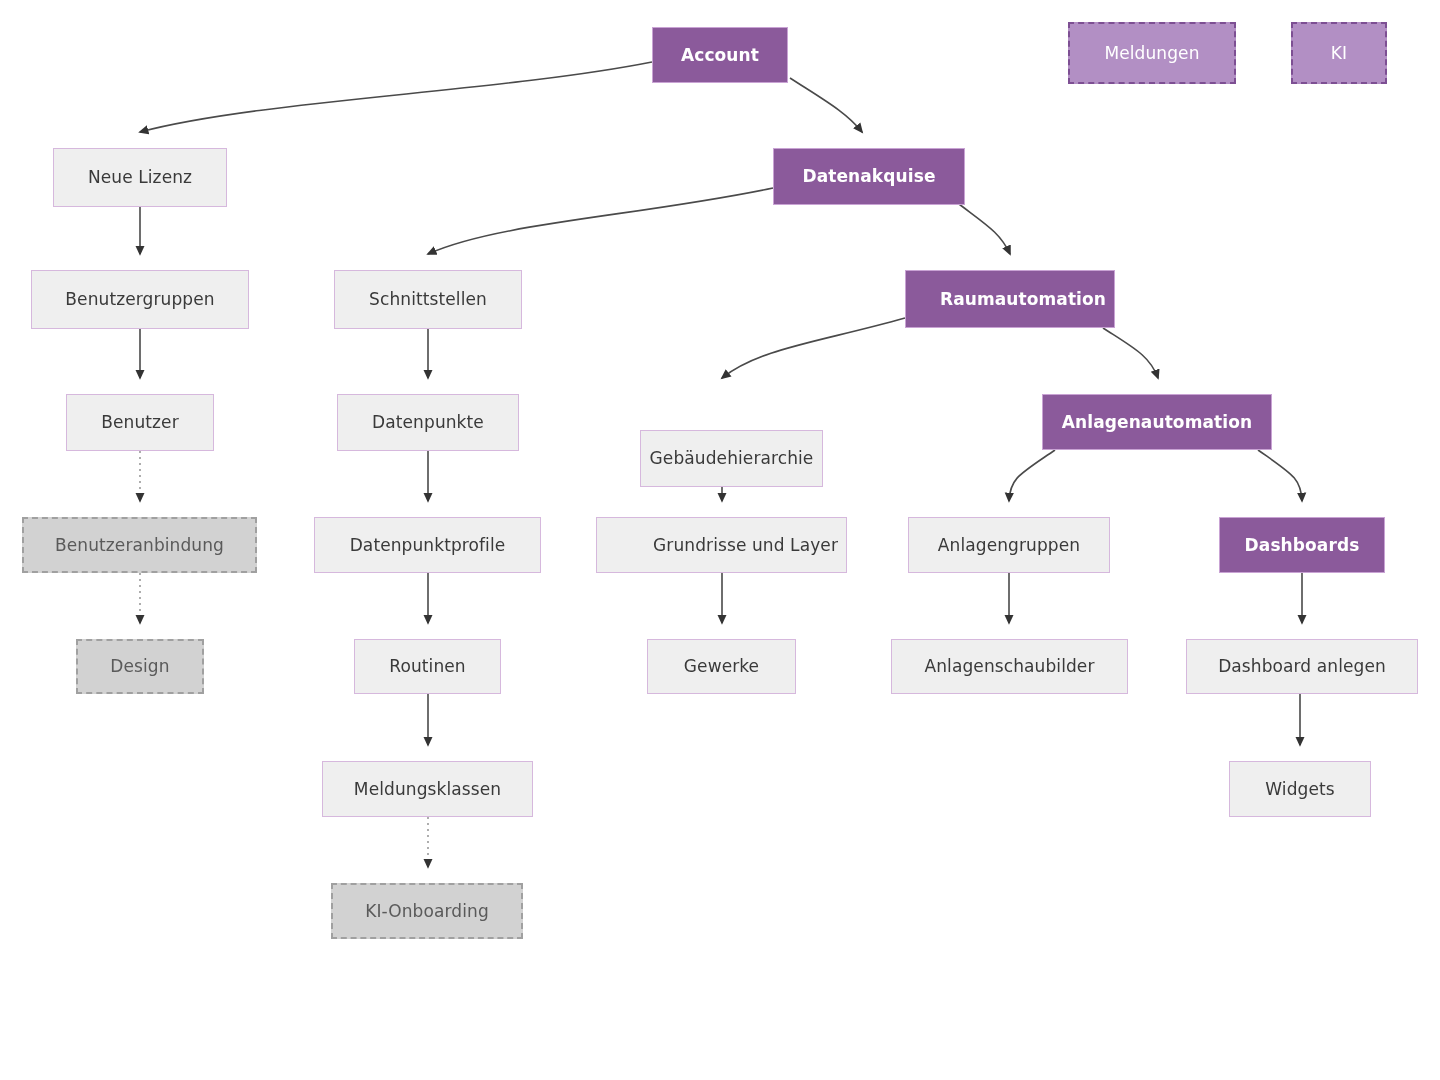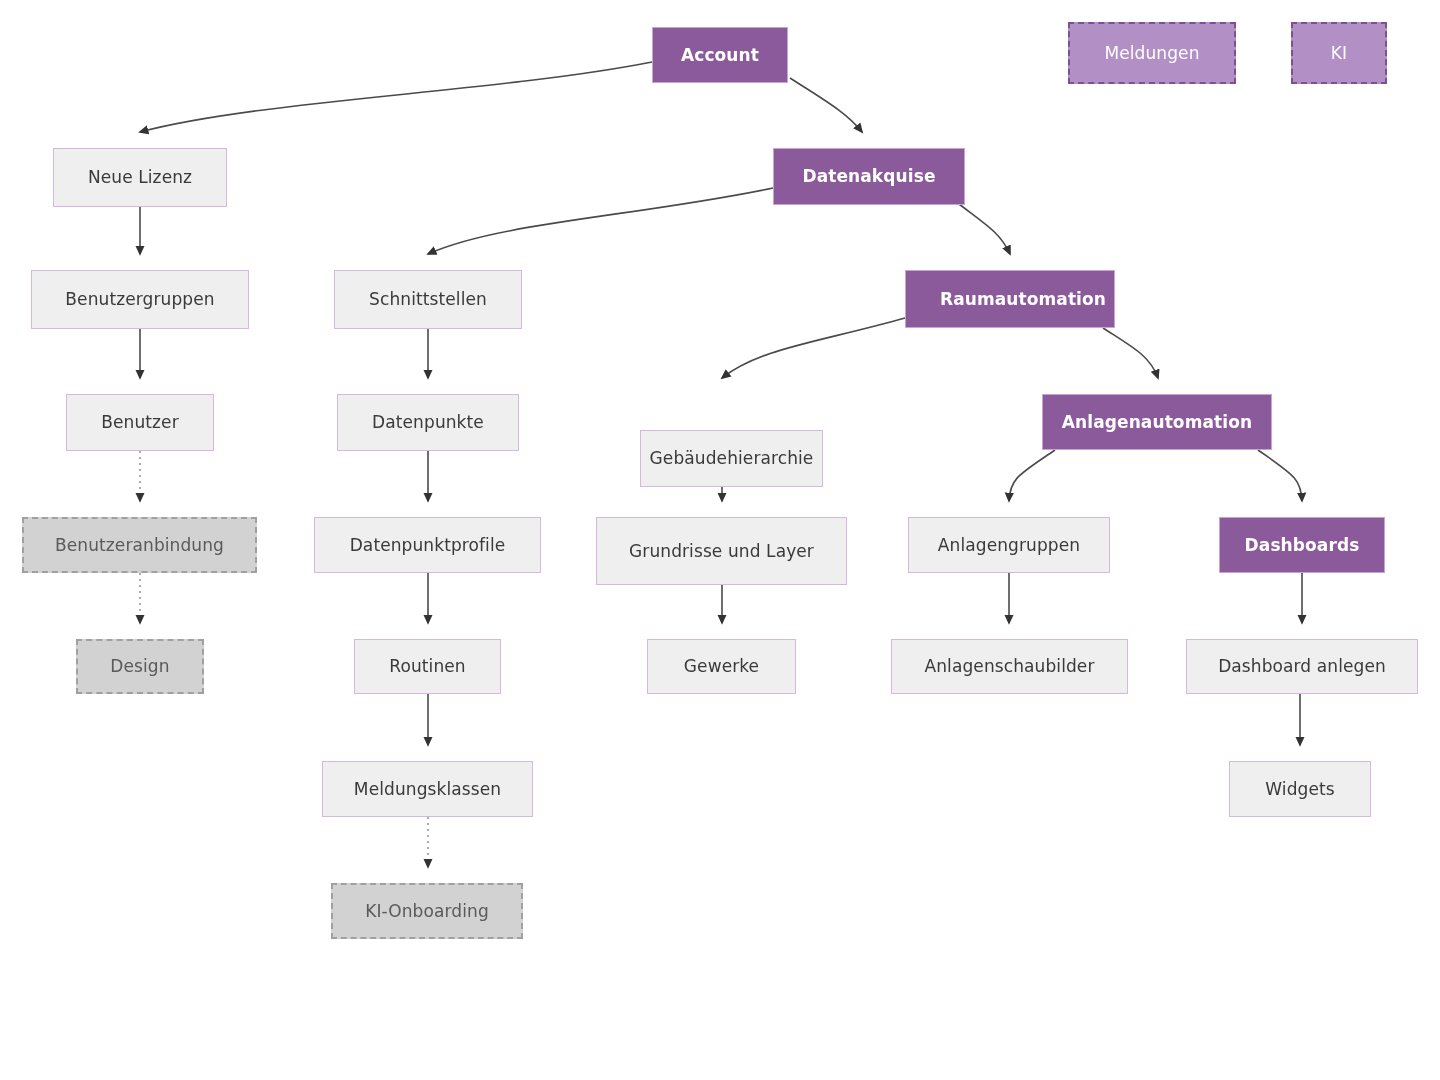--- a/index.html
+++ b/index.html
@@ -145,21 +145,21 @@
       </div>
       <div class="node primary" style="left: 1042px; top: 394px; width: 230px; height: 56px;">
         <span class="node-label">Anlagenautomation</span>
       </div>
       <div class="node muted" style="left: 22px; top: 517px; width: 235px; height: 56px;">
         <span class="node-label">Benutzeranbindung</span>
       </div>
       <div class="node normal" style="left: 314px; top: 517px; width: 227px; height: 56px;">
         <span class="node-label">Datenpunktprofile</span>
       </div>
-      <div class="node normal" style="left: 596px; top: 517px; width: 251px; height: 68px;">
+      <div class="node normal" style="left: 596px; top: 517px; width: 251px; height: 56px; justify-content: flex-end;">
         <span class="node-label">Grundrisse und Layer</span>
       </div>
       <div class="node normal" style="left: 908px; top: 517px; width: 202px; height: 56px;">
         <span class="node-label">Anlagengruppen</span>
       </div>
       <div class="node primary" style="left: 1219px; top: 517px; width: 166px; height: 56px;">
         <span class="node-label">Dashboards</span>
       </div>
       <div class="node muted" style="left: 76px; top: 639px; width: 128px; height: 55px;">
         <span class="node-label">Design</span>

